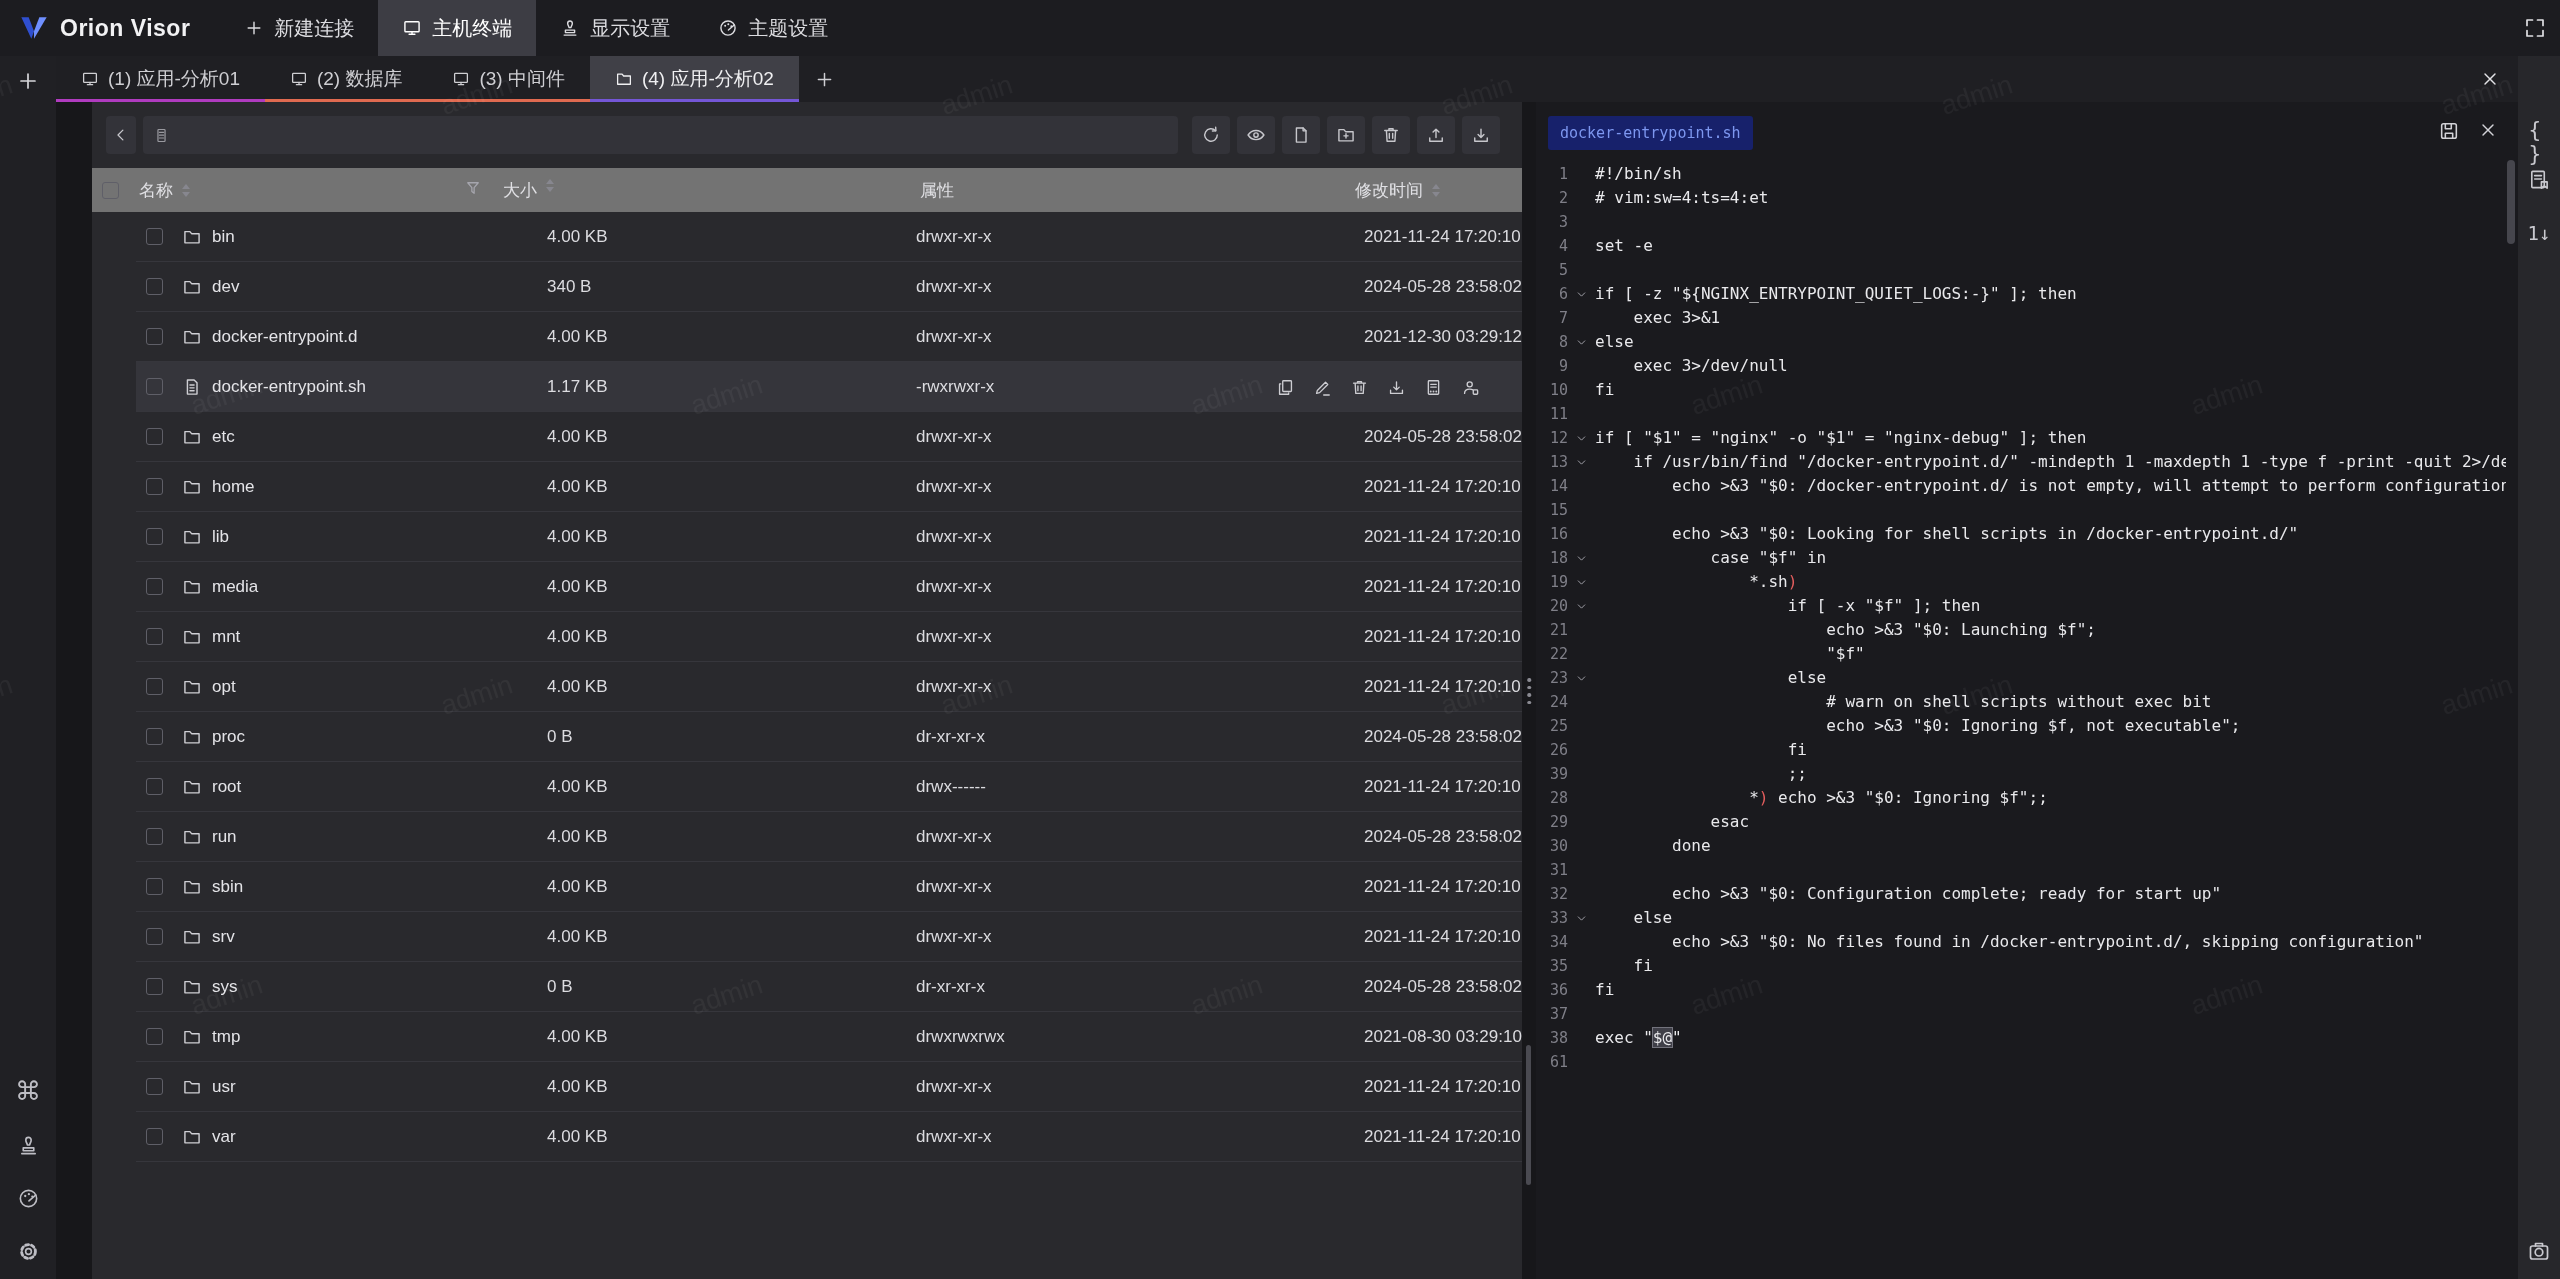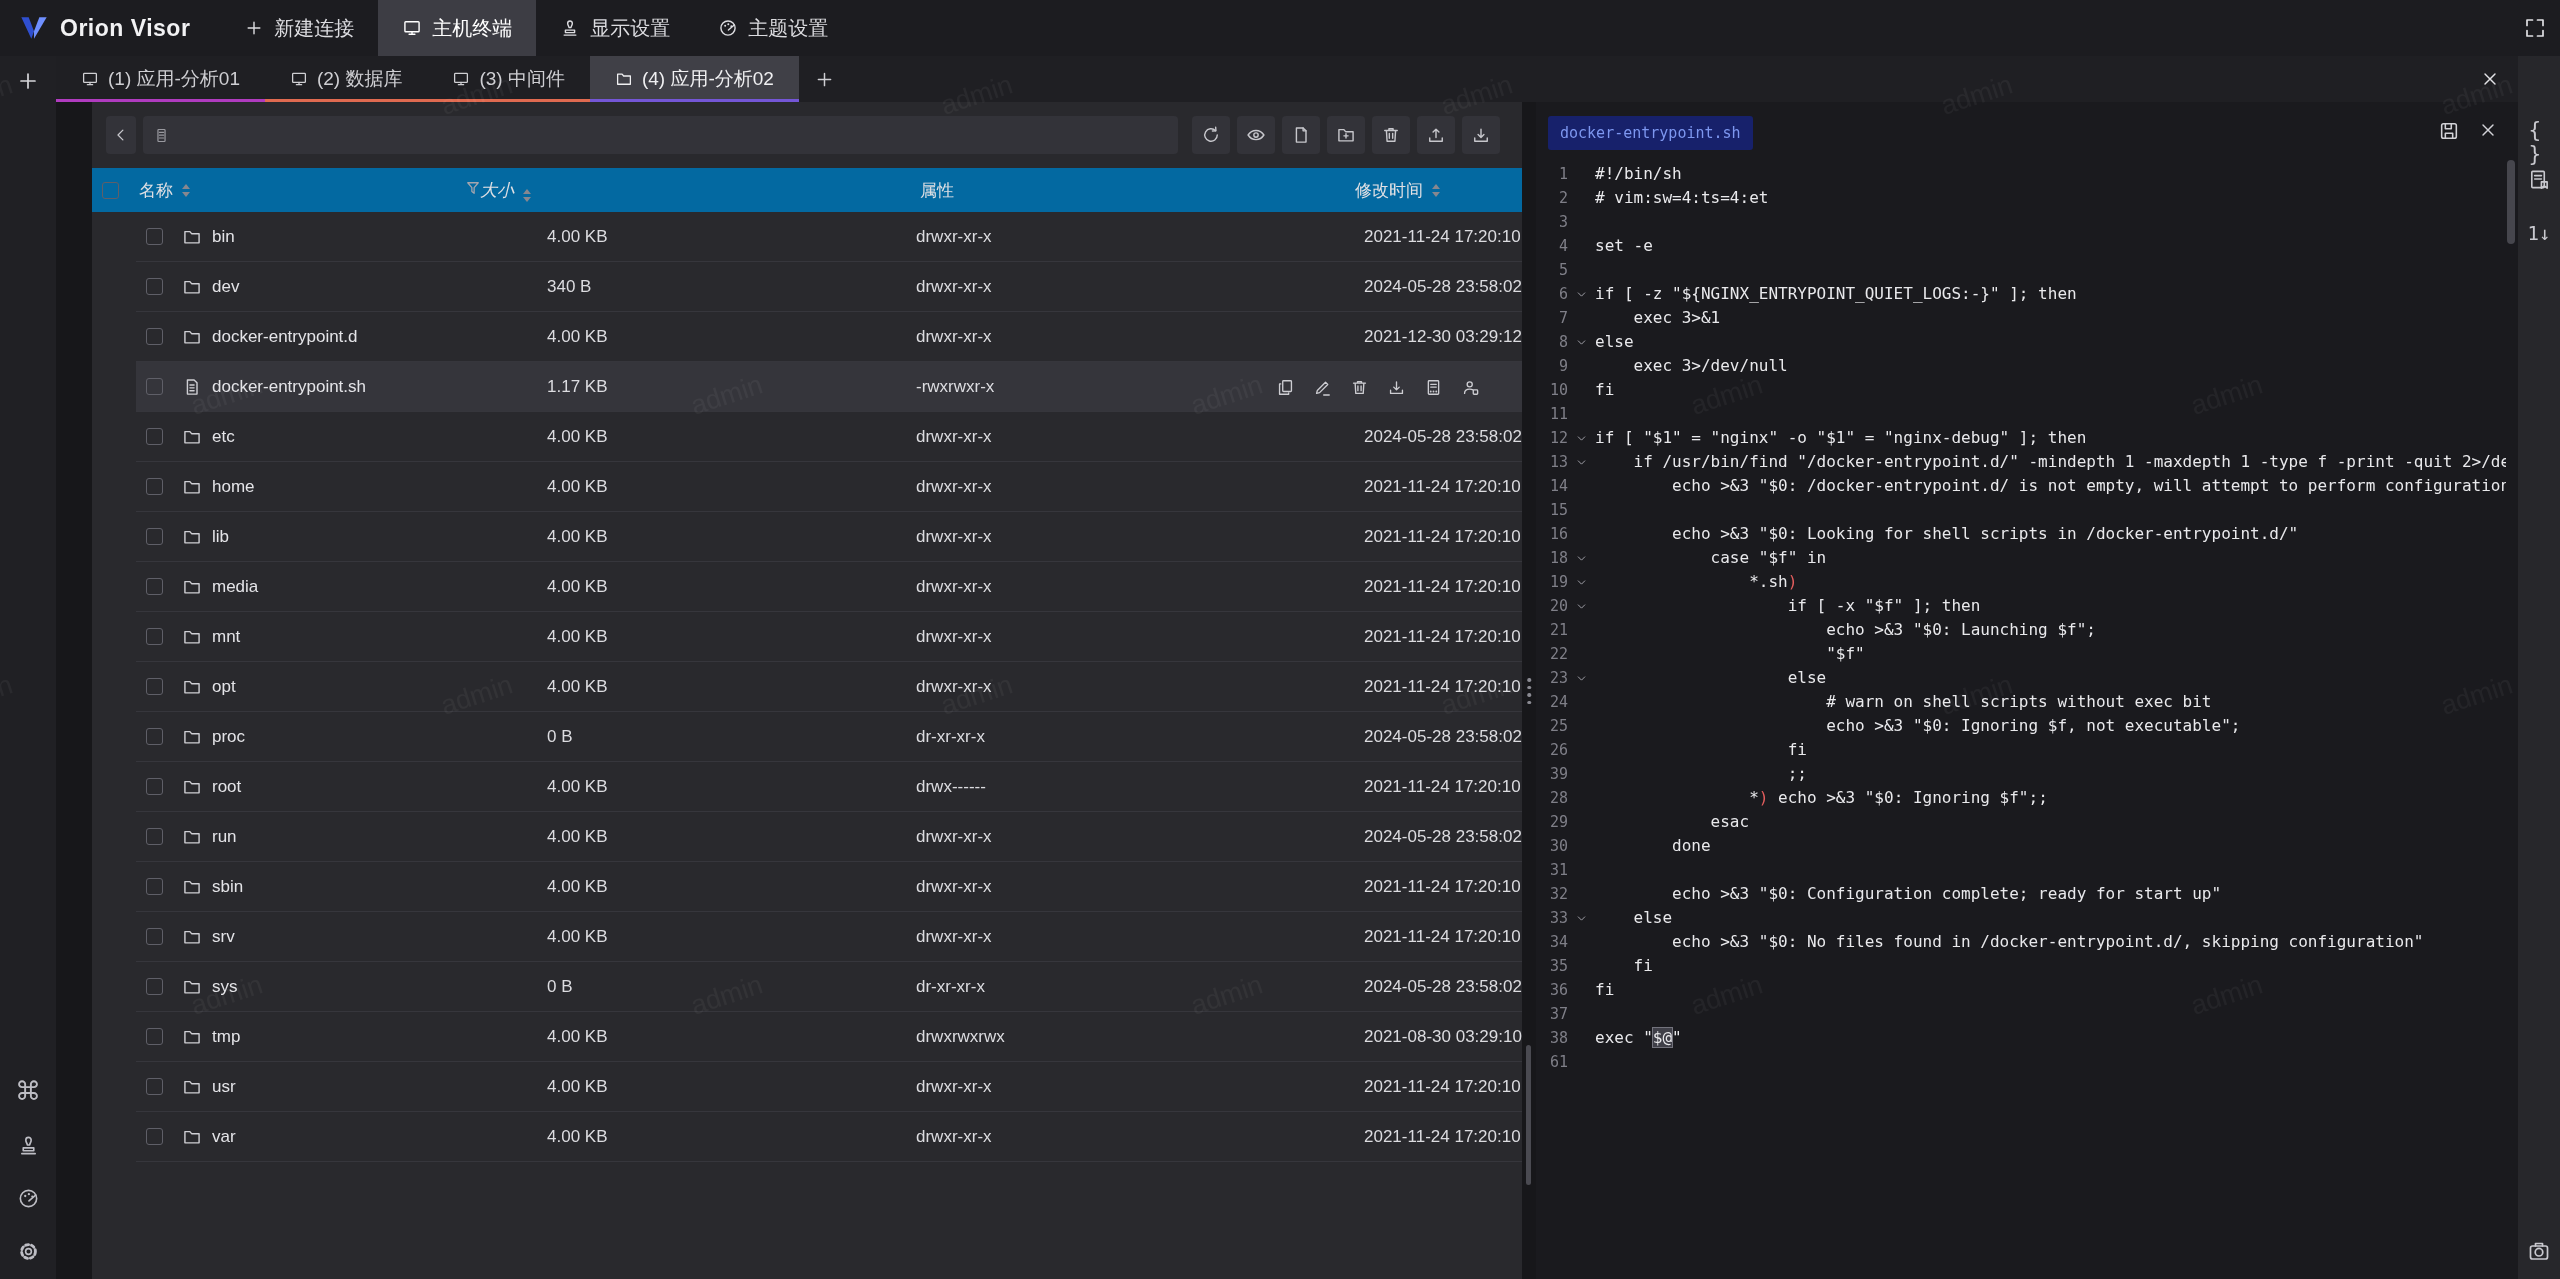--- a/index.html
+++ b/index.html
@@ -40,27 +40,27 @@
   .tab-close { margin-left:auto; align-self:center; margin-right:18px; color:#e2e2e6; cursor:pointer; }
 
   
   .sftp { position:absolute; left:92px; top:102px; width:1430px; bottom:0; background:#29292d; z-index:2; }
   .sftp-toolbar { position:absolute; top:14px; left:14px; right:22px; height:38px; display:flex; gap:7px; }
   .tbtn { width:38px; height:38px; background:#333339; border-radius:4px; color:#c7c7cc;
           display:flex; align-items:center; justify-content:center; cursor:pointer; flex:none; }
   .back-btn { width:30px; }
   .path-input { flex:1; background:#333339; border-radius:4px; display:flex; align-items:center;
                 gap:8px; padding:0 10px; color:#9a9aa0; margin-right:7px; font-size:16px; cursor:text; }
-  .thead { position:absolute; top:66px; left:0; right:0; height:44px; background:#0369a1;
+  .thead { position:absolute; top:66px; left:0; right:0; height:44px; background:#737373;
            font-size:17px; color:#e0e0e4; }
   .thead > * , .frow > * { position:absolute; }
   .h-cb { left:10px; top:14px; }
   .h-name { left:47px; top:11px; display:flex; align-items:center; }
   .h-filter { left:372px; top:11px; color:#a6a6ae; cursor:pointer; }
-  .h-size { left:388px; top:11px; display:flex; align-items:flex-end;font-style:italic; }
+  .h-size { left:411px; top:11px; display:flex; align-items:flex-start; }
   .h-attr { left:828px; top:11px; }
   .h-time { left:1263px; top:11px; display:flex; align-items:center; }
   .sort { display:inline-flex; flex-direction:column; gap:3px; margin-left:9px; cursor:pointer; }
   .sort i { width:0; height:0; border-left:4.5px solid transparent; border-right:4.5px solid transparent; }
   .sort .up { border-bottom:5.5px solid #87878f; }
   .sort .dn { border-top:5.5px solid #87878f; }
   .rows { position:absolute; top:110px; left:0; right:0; bottom:0; overflow:hidden;margin-left:44px; }
   .frow { position:relative; height:50px; border-bottom:1px solid #36363c; font-size:17px; color:#e4e4e8; cursor:pointer; }
   .frow.sel { background:#35353b; }
   .cb { width:17px; height:17px; border:1.6px solid #5f5f68; border-radius:3px; background:transparent; display:inline-block; }

